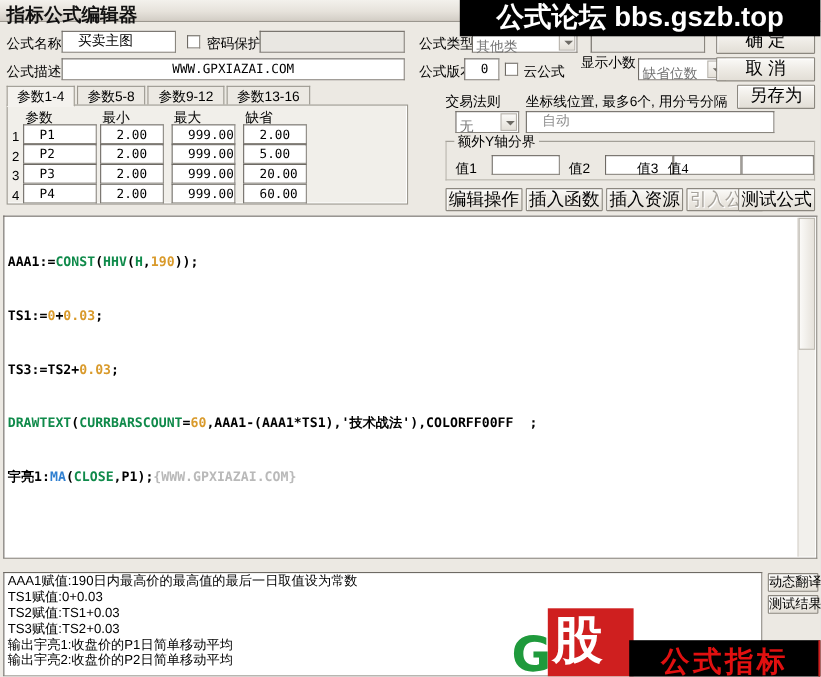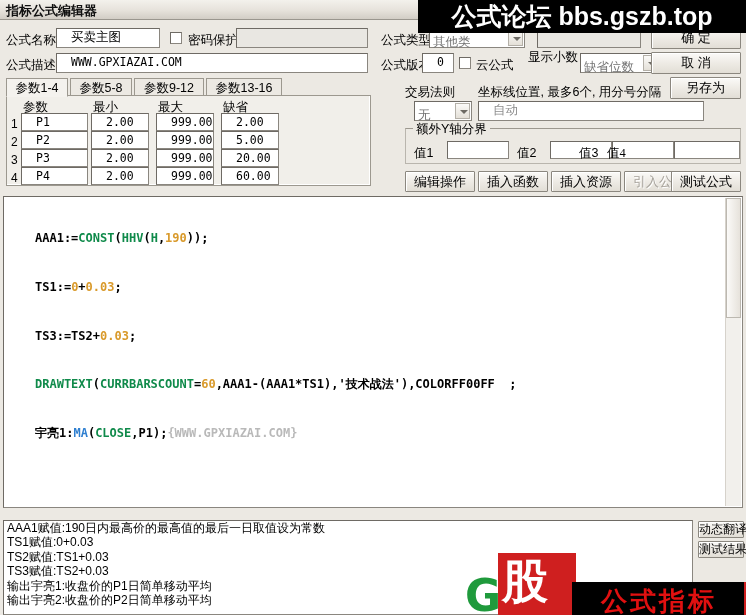--- a/index.html
+++ b/index.html
@@ -13,21 +13,21 @@
   #app{position:relative;width:746px;height:615px;background:#ece9e3;}
 
   
   .titlebar{
     position:absolute;left:0;top:0;width:746px;height:20px;
     background:linear-gradient(to bottom,#f3f1ec 0%,#e6e2db 55%,#d2cdc5 100%);
     border-bottom:1px solid #9a968e;
     box-sizing:border-box;
   }
   .titlebar .t{
-    position:absolute;left:6px;top:2px;font-size:13px;font-weight:bold;color:#111;
+    position:absolute;left:6px;top:2px;font-size:17px;font-weight:bold;color:#111;
     letter-spacing:0px;
   }
 
   
   .lbl{position:absolute;color:#000;font-size:12.5px;white-space:nowrap;}
   .fld{
     position:absolute;box-sizing:border-box;background:#fff;
     border:1px solid #8a867f;border-top-color:#6e6a64;border-left-color:#6e6a64;
     font-family:"DejaVu Sans Mono","Liberation Mono",monospace;
     font-size:11.5px;color:#000;padding:1px 14px;line-height:15px;overflow:hidden;
@@ -37,21 +37,21 @@
   .fld.gray{background:#e9e7e2;}
   .fld.ph{color:#8d8d8d;}
   .chk{
     position:absolute;width:12px;height:12px;box-sizing:border-box;background:#fff;
     border:1px solid #8a867f;border-top-color:#6e6a64;border-left-color:#6e6a64;
   }
   .btn{
     position:absolute;box-sizing:border-box;
     background:linear-gradient(to bottom,#fbfaf8 0%,#eeebe5 50%,#e2ded6 100%);
     border:1px solid #8b877f;border-radius:1px;
-    color:#000;font-size:13px;text-align:center;white-space:nowrap;
+    color:#000;font-size:16px;text-align:center;white-space:nowrap;
     box-shadow:inset 1px 1px 0 #ffffff;
   }
   .btn.dis{color:#a6a29b;text-shadow:1px 1px 0 #ffffff;}
   .combo{
     position:absolute;box-sizing:border-box;background:#fff;
     border:1px solid #8a867f;border-top-color:#6e6a64;border-left-color:#6e6a64;
   }
   .combo .txt{
     position:absolute;left:3px;top:5px;font-size:12.5px;color:#737373;white-space:nowrap;
   }
@@ -93,21 +93,21 @@
   .editor{
     position:absolute;left:3px;top:196px;width:740px;height:312px;box-sizing:border-box;
     background:#fff;border:1px solid #8a867f;border-top-color:#6e6a64;border-left-color:#6e6a64;
     overflow:hidden;
   }
   .code{
     position:absolute;left:3px;top:1px;right:0;
     font-family:"DejaVu Sans Mono","Liberation Mono",monospace;
     font-size:12px;line-height:16.2px;white-space:pre;color:#000;font-weight:bold;
   }
-  .code .ln{display:block;height:16.2px;margin-left:28px;}
+  .code .ln{display:block;height:16.2px;}
   .fn{color:#0f8a4a;}
   .fn2{color:#2f7fd0;}
   .num{color:#d99a2b;}
   .cmt{color:#b9b9b9;}
   .plain{color:#000;}
 
   .vscroll{
     position:absolute;right:1px;top:1px;bottom:1px;width:15px;
     background:#f2f0ec;border-left:1px solid #d6d2cb;
   }
@@ -177,21 +177,21 @@
 
   <div class="lbl" style="left:381px;top:32px;text-align:right;">公式类型</div>
   <div class="combo" style="left:429px;top:28px;width:96px;height:20px;">
     <div class="txt">其他类</div>
     <div class="arw"></div>
   </div>
   <div class="fld gray" style="left:537px;top:28px;width:104px;height:20px;"></div>
   <div class="btn" style="left:651px;top:27px;width:90px;height:22px;line-height:20px;">确  定</div>
 
   <div class="lbl" style="left:6px;top:57px;">公式描述</div>
-  <div class="fld" style="left:56px;top:53px;width:312px;height:20px;">WWW.GPXIAZAI.COM</div>
+  <div class="fld" style="left:56px;top:53px;width:312px;height:20px;text-align:center;">WWW.GPXIAZAI.COM</div>
 
   <div class="lbl" style="left:381px;top:57px;">公式版本</div>
   <div class="fld" style="left:422px;top:53px;width:32px;height:20px;">0</div>
 
   <div class="chk" style="left:459px;top:57px;"></div>
   <div class="lbl" style="left:476px;top:57px;">云公式</div>
   <div class="lbl" style="left:528px;top:49px;">显示小数</div>
   <div class="combo" style="left:580px;top:53px;width:80px;height:20px;">
     <div class="txt">缺省位数</div>
     <div class="arw"></div>

